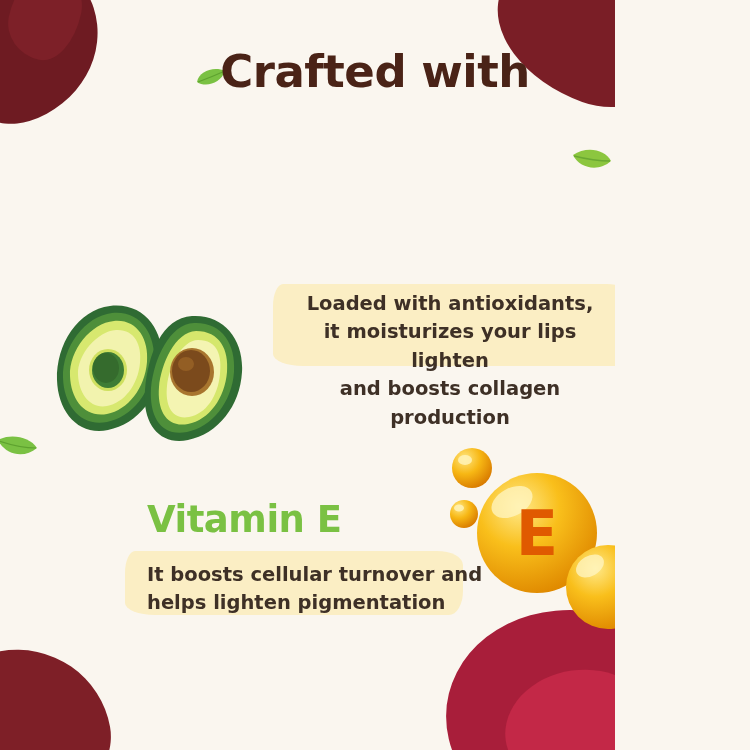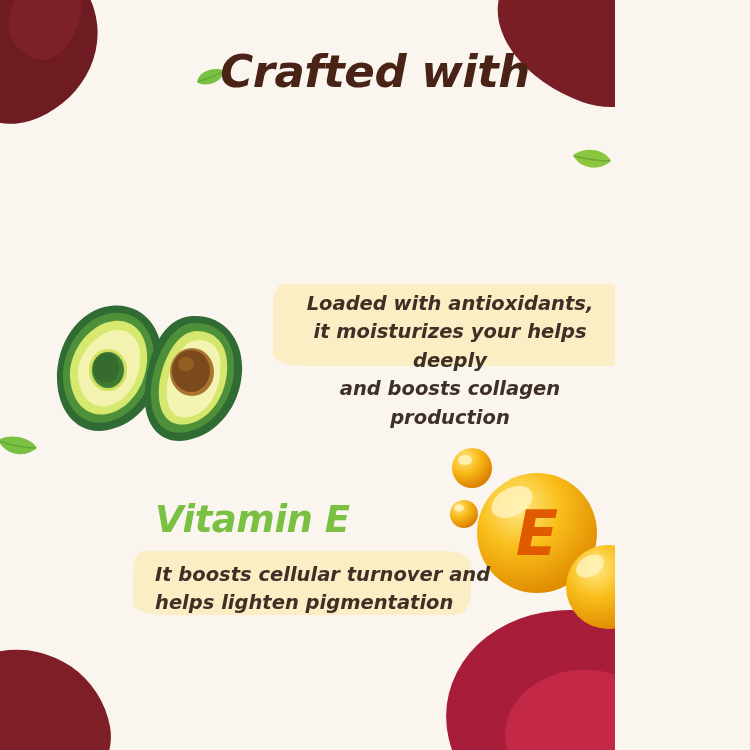--- a/index.html
+++ b/index.html
@@ -12,21 +12,20 @@
     overflow: hidden;
     font-family: "DejaVu Sans", sans-serif;
     background: #faf6ef;
   }
   .canvas {
     position: relative;
     width: 615px;
     height: 750px;
     background: #faf6ef;
     overflow: hidden;
-    font-style: italic;
   }
 
   
   .smear-tl {
     position: absolute;
     left: -60px;
     top: -40px;
     width: 160px;
     height: 160px;
     background: #6e1b22;
@@ -148,21 +147,21 @@
     white-space: pre-line;
   }
   .desc-1 { text-align: center; }
   .desc-2 { text-align: left; margin-top: 20px; }
 
   
   #block-avocado { top: 278px; left: 285px; }
   #block-avocado .desc-wrap { margin-top: 12px; display: block; }
 
   
-  #block-vitamin { top: 498px; left: 155px; }
+  #block-vitamin { top: 498px; left: 147px; }
   #block-vitamin .desc-wrap { margin-top: 14px; display: block; }
 
   
   .avocado-group { position: absolute; left: 52px; top: 300px; width: 215px; height: 145px; }
 
   
   .drop-group { position: absolute; left: 440px; top: 440px; width: 215px; height: 215px; }
 </style>
 </head>
 <body>
@@ -257,21 +256,21 @@
 
       <circle cx="168" cy="147" r="42" fill="url(#g1)"></circle>
       <ellipse cx="150" cy="126" rx="15" ry="10" fill="#fff6c4" opacity="0.75" transform="rotate(-30 150 126)"></ellipse>
     </svg>
   </div>
 
   <div class="block" id="block-avocado">
     <div class="desc-wrap">
       <div class="brush" style="left:-12px; top:-6px; width:360px; height:82px;"></div>
       <div class="desc desc-1">Loaded with antioxidants,
-it moisturizes your helps deeply
+it moisturizes your lips lighten
 and boosts collagen production</div>
     </div>
   </div>
 
   <div class="block" id="block-vitamin">
     <div class="block-title">Vitamin E</div>
     <div class="desc-wrap">
       <div class="brush" style="left:-22px; top:-10px; width:338px; height:64px;"></div>
       <div class="desc desc-2">It boosts cellular turnover and
 helps lighten pigmentation</div>

